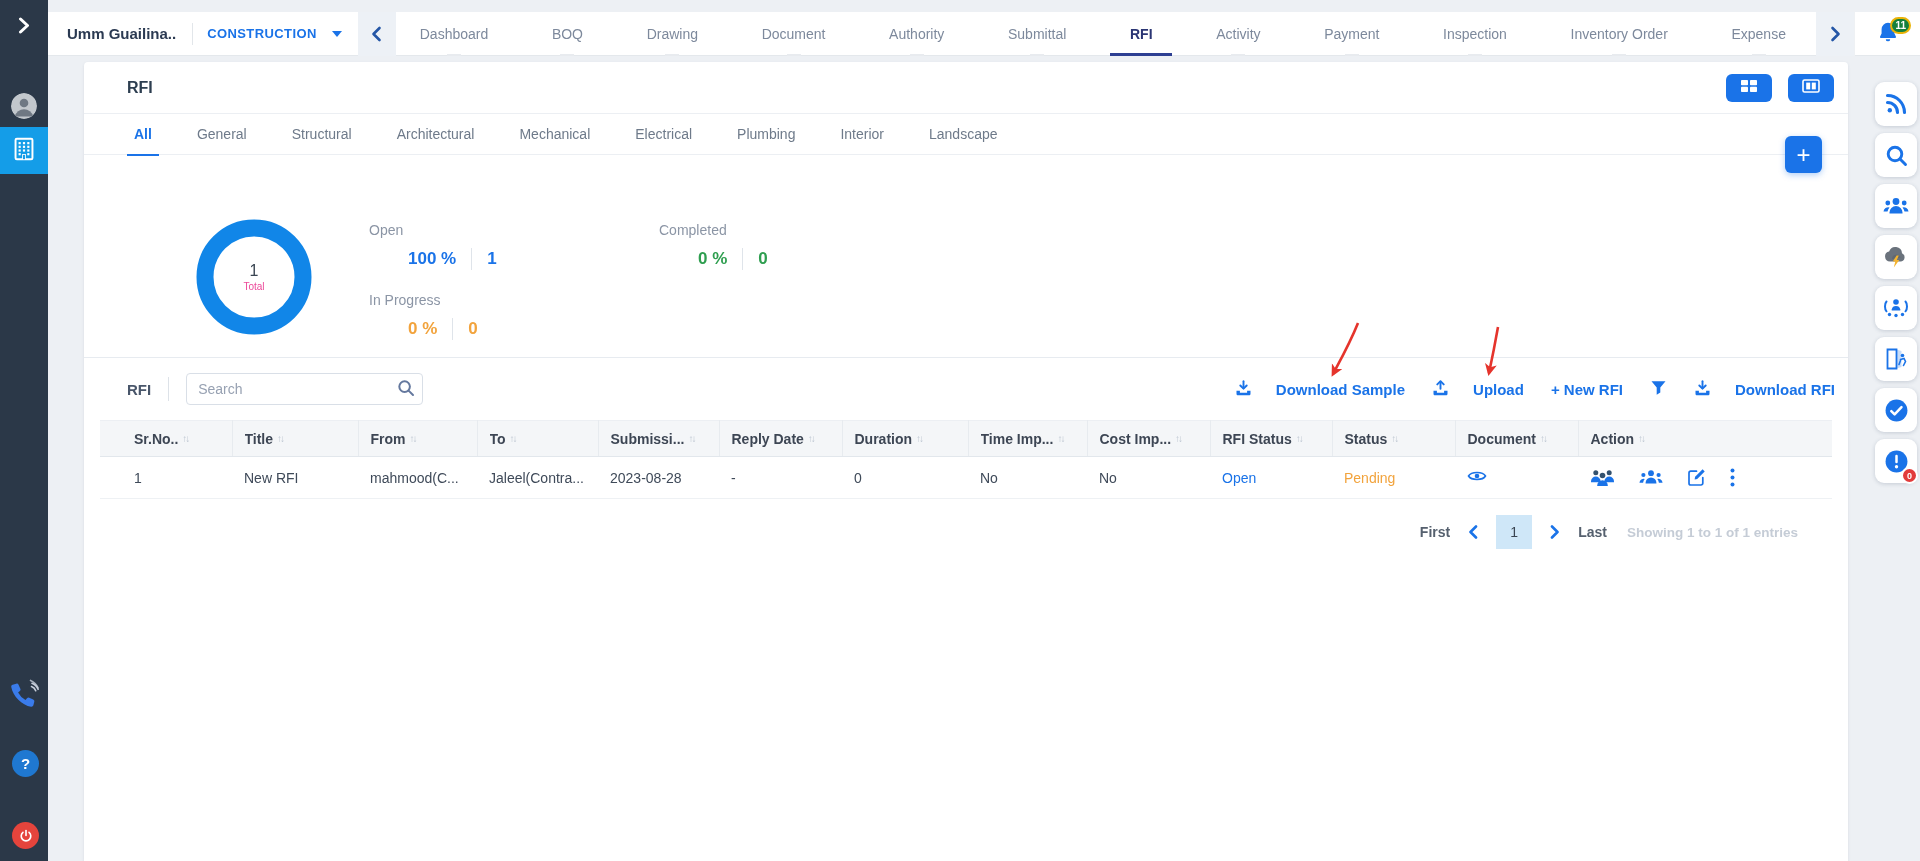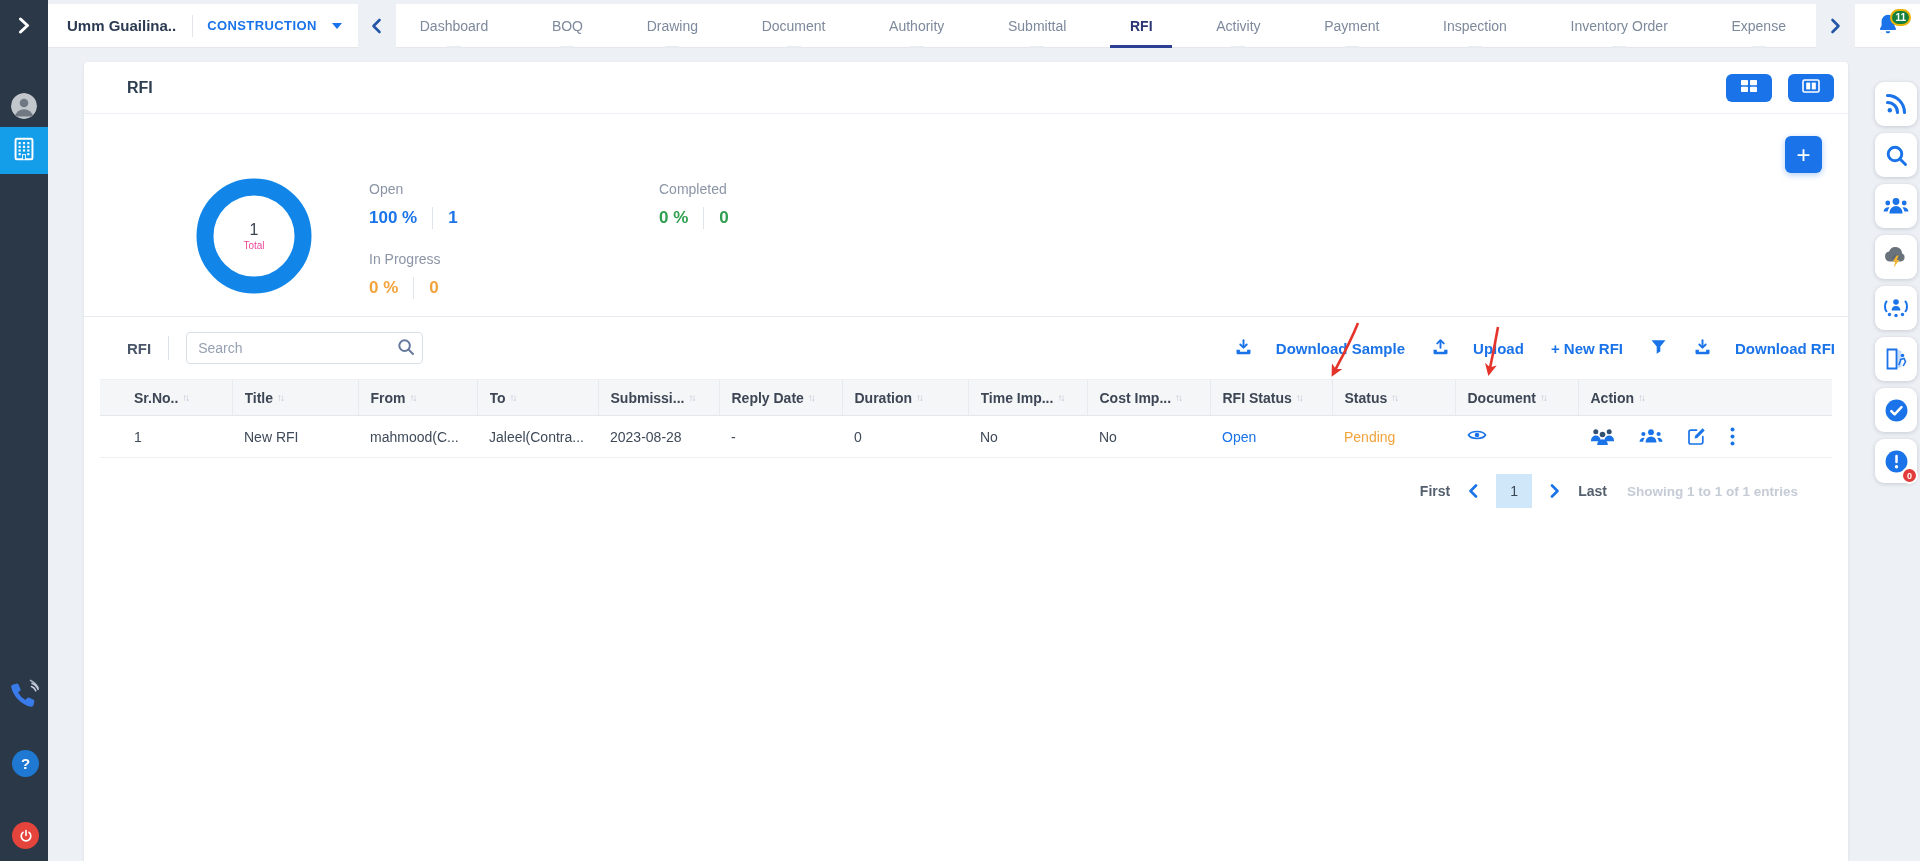--- a/index.html
+++ b/index.html
@@ -11,21 +11,21 @@
   
   .sidebar { position:absolute; left:0; top:0; width:48px; height:861px; background:#2b3848; z-index:30; }
   .sb-expand { position:absolute; top:13px; left:0; width:48px; height:24px; display:flex; align-items:center; justify-content:center; cursor:pointer; }
   .sb-avatar { position:absolute; top:93px; left:11px; width:26px; height:26px; border-radius:50%; overflow:hidden; cursor:pointer; }
   .sb-active-tile { position:absolute; top:127px; left:0; width:48px; height:47px; background:#149de8; display:flex; align-items:center; justify-content:center; cursor:pointer; }
   .sb-phone { position:absolute; top:678px; left:9px; width:30px; height:32px; cursor:pointer; }
   .sb-help { position:absolute; top:750px; left:12px; width:27px; height:27px; border-radius:50%; background:#1f78d1; color:#fff; font-weight:bold; font-size:15px; display:flex; align-items:center; justify-content:center; cursor:pointer; }
   .sb-power { position:absolute; top:822px; left:12px; width:27px; height:27px; border-radius:50%; background:#e5443c; display:flex; align-items:center; justify-content:center; cursor:pointer; }
 
   
-  .topbar { position:absolute; left:48px; top:4px; right:0; height:44px; background:#fff; border-bottom:1px solid #e4e8ec; display:flex; align-items:center; z-index:20; }
+  .topbar { position:absolute; left:48px; top:12px; right:0; height:44px; background:#fff; border-bottom:1px solid #e4e8ec; display:flex; align-items:center; z-index:20; }
   .tb-project { font-size:15px; font-weight:bold; color:#2b3a52; padding:0 16px 0 19px; white-space:nowrap; }
   .tb-sep { width:1px; height:22px; background:#e2e6ea; }
   .tb-module { display:flex; align-items:center; gap:15px; color:#1a73e8; font-weight:bold; font-size:13px; letter-spacing:.4px; padding:0 16px 0 14px; cursor:pointer; white-space:nowrap; }
   .caret-down { width:0; height:0; border-left:5px solid transparent; border-right:5px solid transparent; border-top:6px solid #1a73e8; }
   .tb-navbtn { width:38px; height:44px; background:#edf1f6; display:flex; align-items:center; justify-content:center; cursor:pointer; flex:none; }
   .tb-tabs { flex:1; display:flex; align-items:center; justify-content:space-between; height:44px; padding:0 30px 0 24px; min-width:0; }
   .tb-tab { position:relative; height:44px; display:flex; align-items:center; color:#7d899c; font-size:14px; cursor:pointer; white-space:nowrap; }
   .tb-tab::after { content:""; position:absolute; bottom:0; left:calc(50% - 7px); width:14px; height:2px; background:#e8ebef; }
   .tb-tab.active { color:#2b3674; font-weight:bold; }
   .tb-tab.active::after { left:calc(50% - 31px); width:62px; height:3px; background:#2d3f92; }
@@ -53,21 +53,21 @@
   
   .stats { display:flex; align-items:flex-start; padding:64px 0 0 112px; height:203px; border-bottom:1px solid #e7ebf0; }
   .donut { width:116px; height:116px; position:relative; flex:none; }
   .donut-center { position:absolute; inset:0; display:flex; flex-direction:column; align-items:center; justify-content:center; }
   .donut-num { font-size:16px; color:#3a4552; }
   .donut-lbl { font-size:10px; color:#ec4899; margin-top:1px; }
   .stat-cols { display:flex; margin-left:57px; margin-top:3px; }
   .stat-col1 { min-width:180px; }
   .stat-col2 { margin-left:110px; }
   .stat-label { font-size:14px; color:#8b95a5; }
-  .stat-vals { display:flex; align-items:center; gap:15px; margin-top:10px; font-size:17px; font-weight:bold; }
+  .stat-vals { display:flex; align-items:center; gap:15px; margin-top:10px; font-size:17px; font-weight:bold;margin-left:39px; }
   .stat-sep { width:1px; height:22px; background:#dfe4ea; }
   .stat-block + .stat-block { margin-top:22px; }
   .c-blue { color:#1a73e8; } .c-orange { color:#f2a33c; } .c-green { color:#2e9e4f; }
 
   
   .toolbar { height:62px; display:flex; align-items:center; padding:0 13px 0 43px; }
   .tl-label { font-size:15px; font-weight:bold; color:#49566a; }
   .tl-sep { width:1px; height:24px; background:#dde2e8; margin:0 17px; }
   .search-wrap { position:relative; width:237px; }
   .search-input { width:100%; height:32px; border:1px solid #d9dfe7; border-radius:4px; padding:0 34px 0 11px; font-size:14px; color:#3f4a5a; font-family:inherit; outline:none; }
@@ -278,20 +278,31 @@
       <button class="vt-btn">
         <span><svg width="18" height="14" viewBox="0 0 18 14">
               <rect x="1" y="1" width="16" height="12" rx="1.5" fill="none" stroke="#fff" stroke-width="1.6"></rect>
               <rect x="4.2" y="3.6" width="4" height="6.8" fill="#fff"></rect>
               <rect x="9.8" y="3.6" width="4" height="6.8" fill="#fff"></rect>
             </svg></span>
       </button>
     </div>
   </div>
 
+  <div class="cat-row">
+    <div class="cat-tab active">All</div>
+    <div class="cat-tab">General</div>
+    <div class="cat-tab">Structural</div>
+    <div class="cat-tab">Architectural</div>
+    <div class="cat-tab">Mechanical</div>
+    <div class="cat-tab">Electrical</div>
+    <div class="cat-tab">Plumbing</div>
+    <div class="cat-tab">Interior</div>
+    <div class="cat-tab">Landscape</div>
+  </div>
   <button class="add-btn">+</button>
 
   <div class="stats">
     <div class="donut">
       <svg width="116" height="116" viewBox="0 0 116 116">
           <circle cx="58" cy="58" r="49" fill="none" stroke="#1186e8" stroke-width="17"></circle>
         </svg>
       <div class="donut-center">
         <div class="donut-num">1</div>
         <div class="donut-lbl">Total</div>

